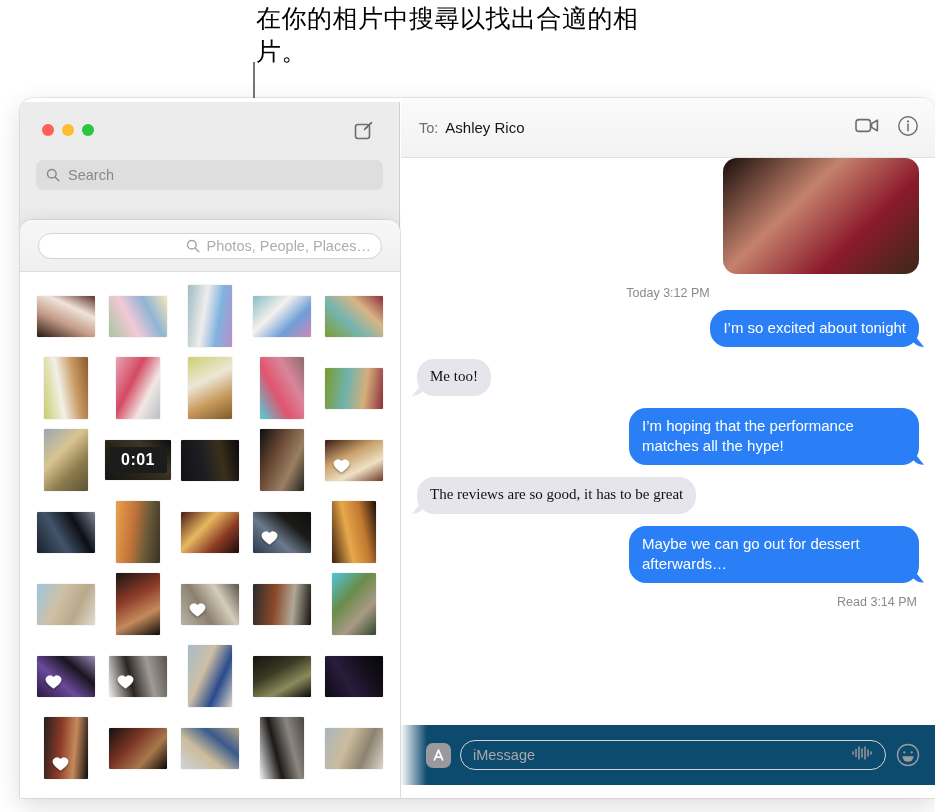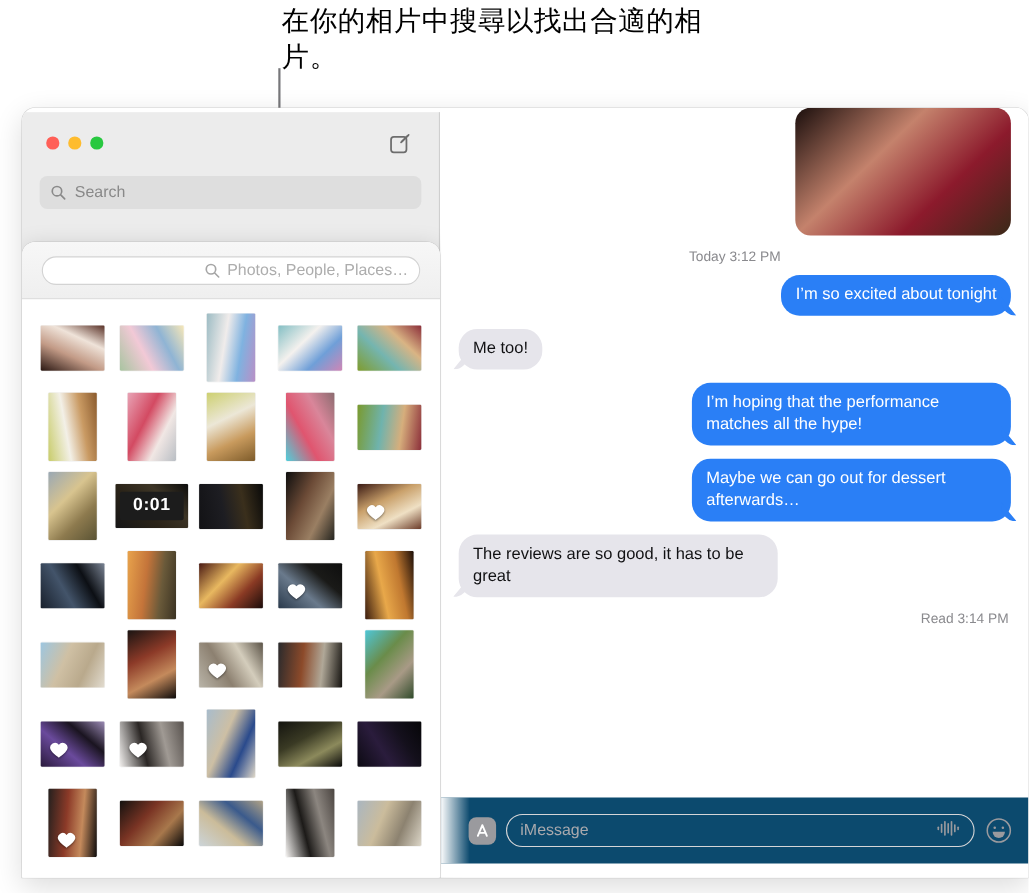--- a/index.html
+++ b/index.html
@@ -167,21 +167,21 @@
     overflow: hidden;
     position: relative;
   }
   .timestamp {
     text-align: center;
     font-size: 12.5px; color: #8a8a8e;
     margin: 12px 0 10px 0;
   }
   .msg-row { display: flex; margin-bottom: 12px; }
   .msg-row.out { justify-content: flex-end; }
-  .msg-row.in { justify-content: flex-start; }
+  .msg-row.in { justify-content: flex-start; font-family: Liberation Serif, serif; }
   .bubble {
     position: relative;
     max-width: 290px;
     padding: 8px 13px 9px 13px;
     border-radius: 17px;
     font-size: 15px;
     line-height: 1.33;
   }
   .bubble.out { background: #2a7ff6; color: #ffffff; }
   .bubble.in  { background: #e6e5eb; color: #111113; }
@@ -413,39 +413,58 @@
               <div class="thumb" style="width: 44px; height: 62px; background: linear-gradient(76deg, rgb(244, 242, 240) 0%, rgb(28, 26, 24) 38%, rgb(140, 134, 128) 68%, rgb(74, 68, 64) 100%);"></div>
             </div>
             <div class="cell">
               <div class="thumb" style="width: 58px; height: 41px; background: linear-gradient(113deg, rgb(170, 182, 192) 0%, rgb(203, 188, 156) 38%, rgb(140, 130, 112) 68%, rgb(220, 214, 200) 100%);"></div>
             </div>
           </div>
       </div>
     </div>
 
     <div class="conv">
+      <div class="conv-head">
+        <span class="to-label">To:</span>
+        <span class="to-name">Ashley Rico</span>
+        <div class="head-actions">
+          <span>
+            <svg width="24" height="17" viewBox="0 0 24 17">
+              <rect x="1" y="2.6" width="14.5" height="11.8" rx="3" fill="none" stroke="#6d6d6d" stroke-width="1.6"></rect>
+              <path d="M16.6 6.6 L22.4 3.2 L22.4 13.8 L16.6 10.4 Z" fill="none" stroke="#6d6d6d" stroke-width="1.6" stroke-linejoin="round"></path>
+            </svg>
+          </span>
+          <span>
+            <svg width="22" height="22" viewBox="0 0 22 22">
+              <circle cx="11" cy="11" r="9.2" fill="none" stroke="#6d6d6d" stroke-width="1.4"></circle>
+              <circle cx="11" cy="6.4" r="1.05" fill="#6d6d6d"></circle>
+              <path d="M11 9.2 L11 15.8" stroke="#6d6d6d" stroke-width="1.5" stroke-linecap="round"></path>
+            </svg>
+          </span>
+        </div>
+      </div>
 
       <div class="conv-body">
         <div class="attachment" id="attachment" style="background: linear-gradient(136deg, rgb(26, 14, 12) 0%, rgb(196, 130, 108) 38%, rgb(140, 26, 44) 68%, rgb(58, 42, 24) 100%);"></div>
         <div class="timestamp">Today 3:12 PM</div>
         <div id="messages">
             <div class="msg-row out">
               <div class="bubble out">I’m so excited about tonight</div>
             </div>
             <div class="msg-row in">
               <div class="bubble in">Me too!</div>
             </div>
             <div class="msg-row out">
               <div class="bubble out">I’m hoping that the performance matches all the hype!</div>
             </div>
+            <div class="msg-row in">
+              <div class="bubble in">The reviews are so good, it has to be great</div>
+            </div>
             <div class="msg-row out">
               <div class="bubble out">Maybe we can go out for dessert afterwards…</div>
-            </div>
-            <div class="msg-row in">
-              <div class="bubble in">The reviews are so good, it has to be great</div>
             </div>
           </div>
         <div class="read-receipt">Read 3:14 PM</div>
       </div>
 
       <div class="compose-bar">
         <div class="fade-left"></div>
         <div style="width:14px;flex:none"></div>
         <div class="appstore-btn">
           <svg width="17" height="17" viewBox="0 0 17 17">

